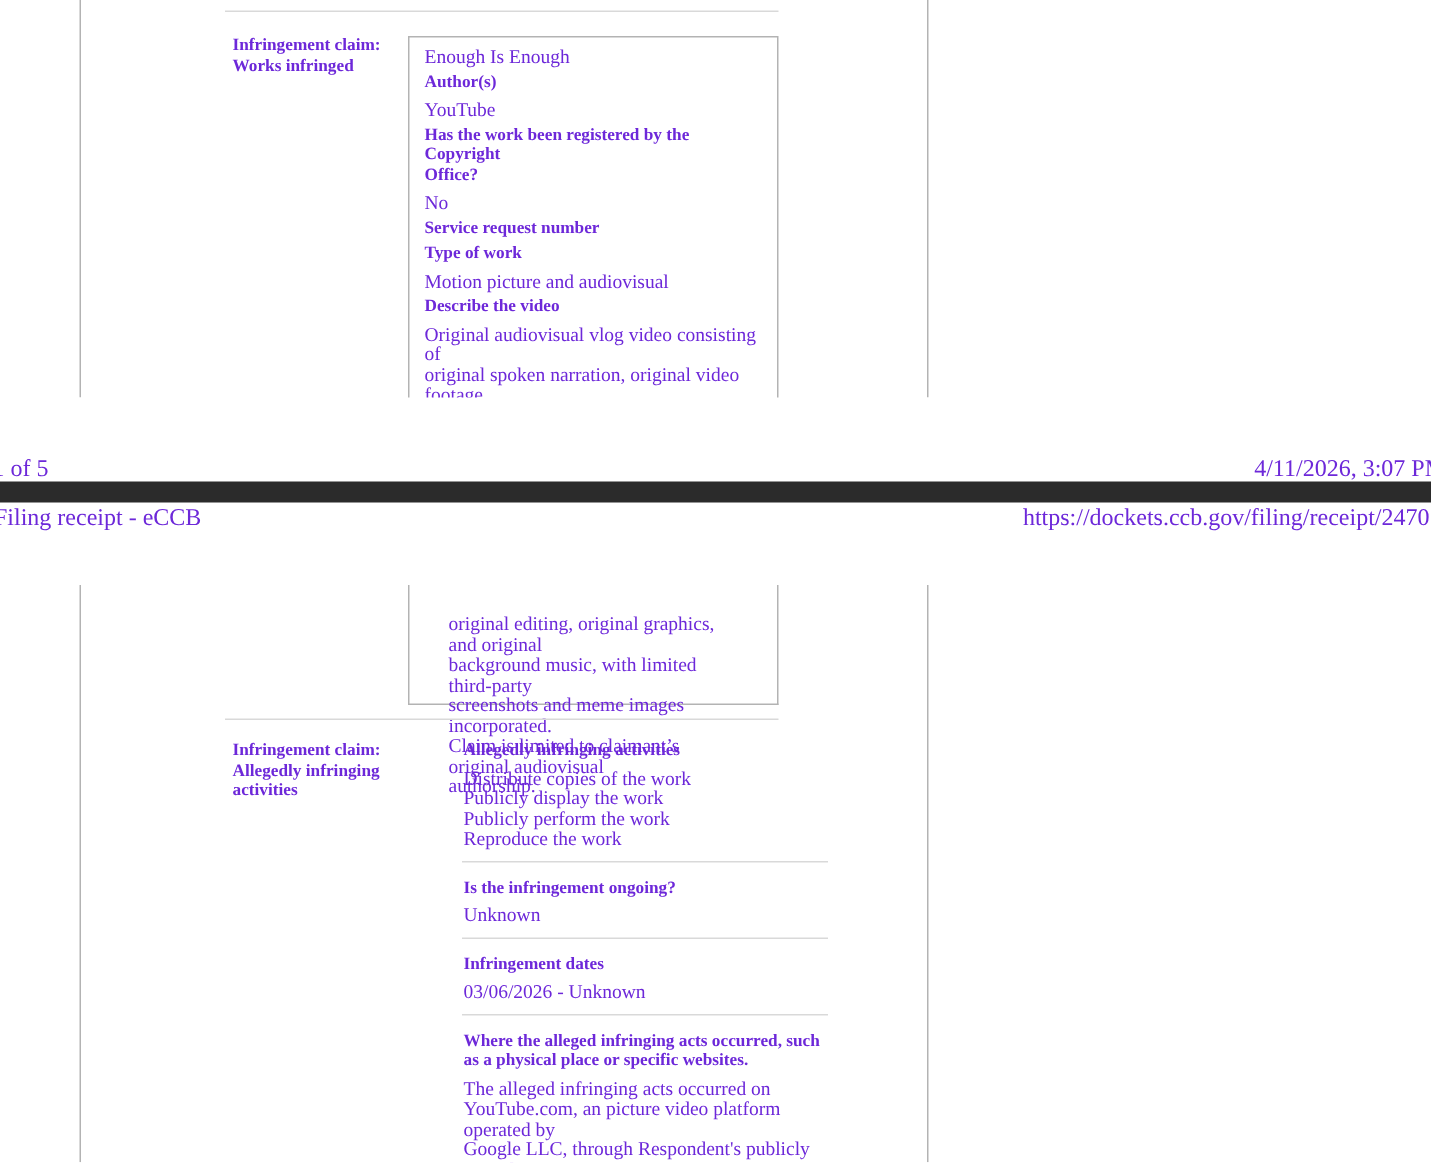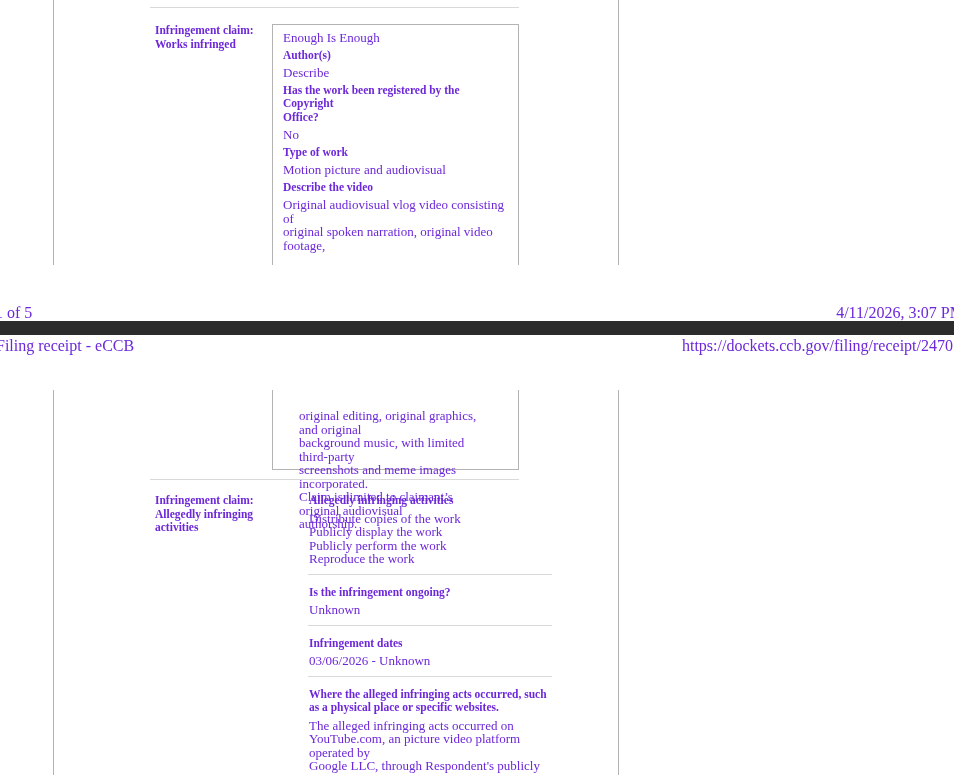--- a/index.html
+++ b/index.html
@@ -52,24 +52,25 @@
     <div class="vline vline-left"></div>
     <div class="vline vline-right"></div>
     <div class="row-divider" style="top:7px;"></div>
 
     <div class="cell-label" style="top:24px;">Infringement claim:
 Works infringed</div>
 
     <div class="work-box">
       <p class="fval">Enough Is Enough</p>
       <p class="fname">Author(s)</p>
-      <p class="fval">Describe</p>
+      <p class="fval">YouTube</p>
       <p class="fname">Has the work been registered by the Copyright
 Office?</p>
       <p class="fval">No</p>
+      <p class="fname">Service request number</p>
       <p class="fname">Type of work</p>
       <p class="fval">Motion picture and audiovisual</p>
       <p class="fname">Describe the video</p>
       <p class="fval">Original audiovisual vlog video consisting of
 original spoken narration, original video footage,</p>
     </div>
   </div>
 
   <div class="pg-footer-left">1 of 5</div>
   <div class="pg-footer-right">4/11/2026, 3:07 PM</div>

